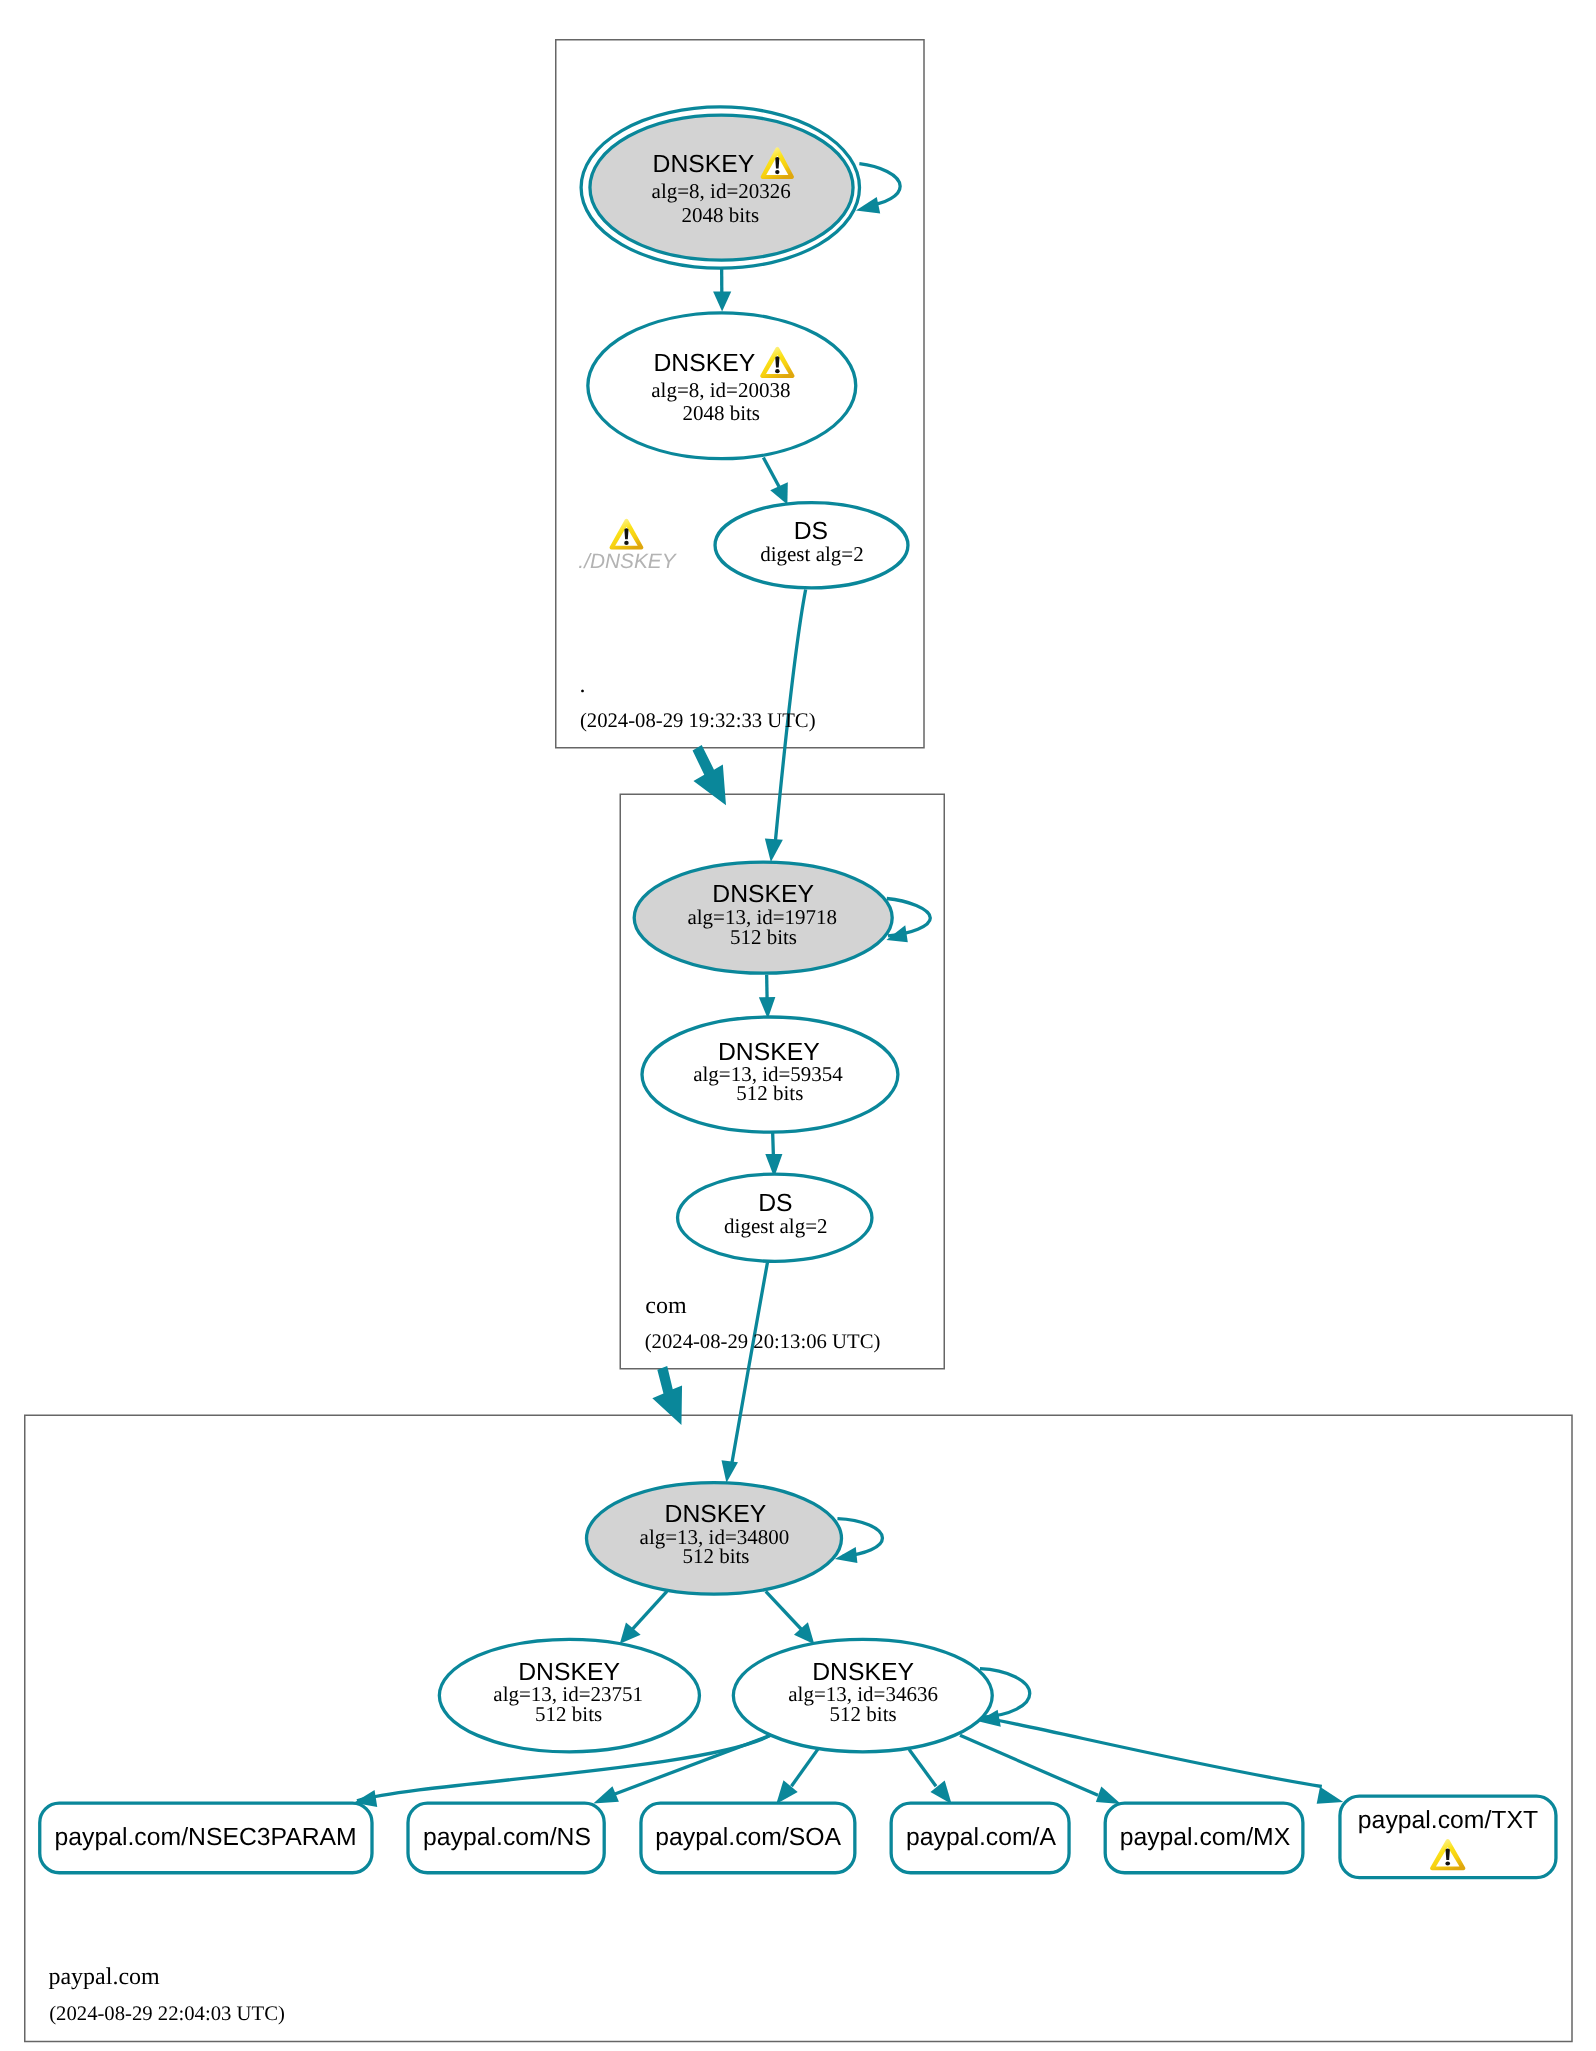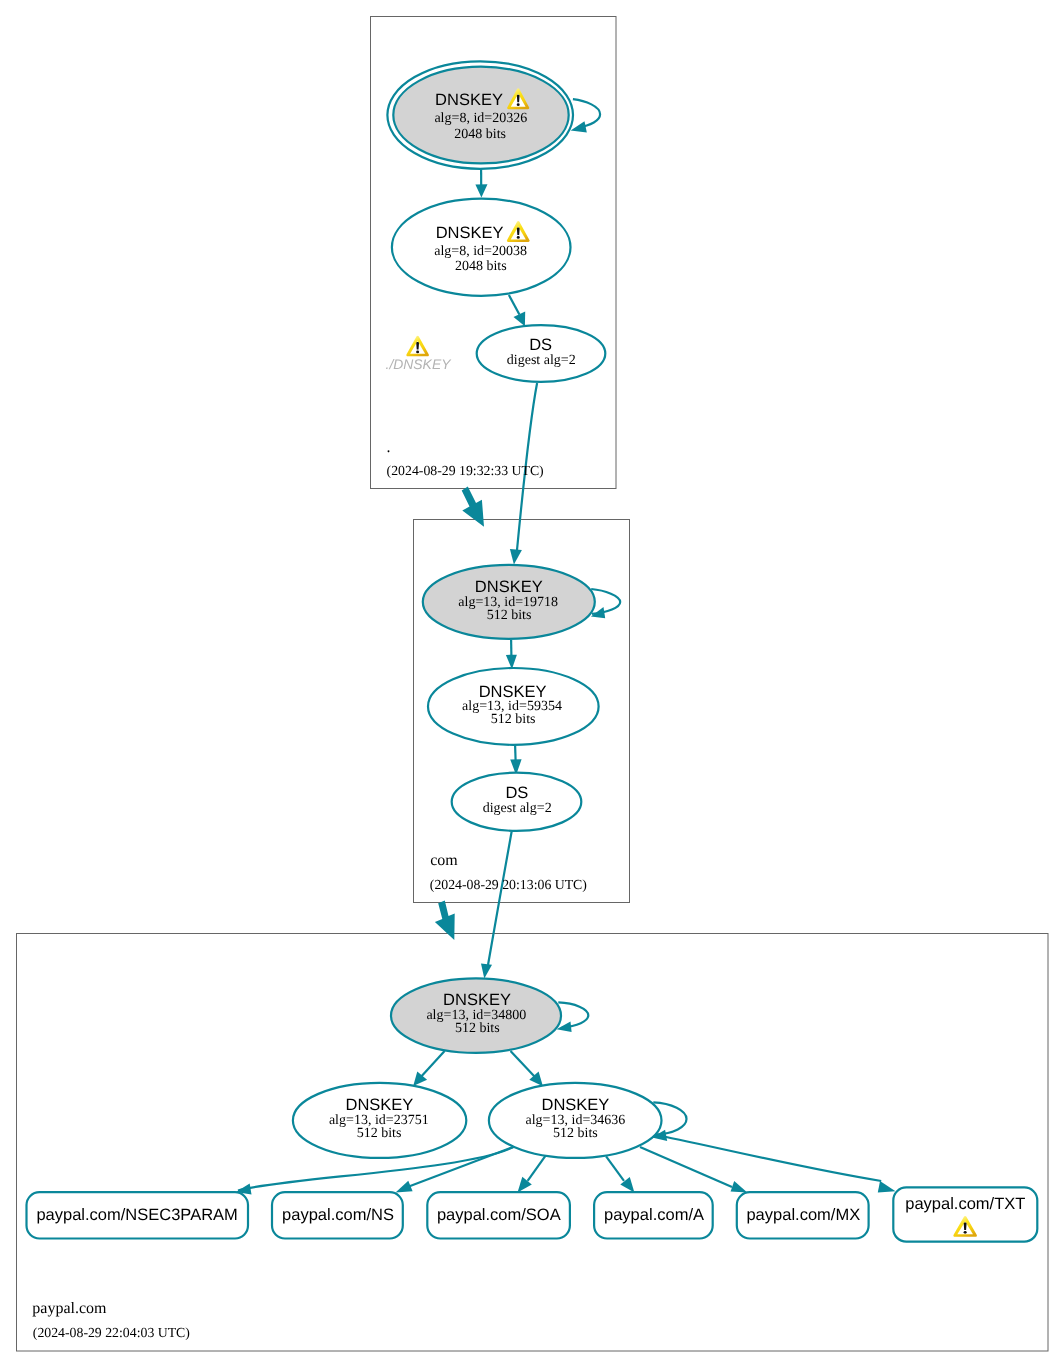--- a/index.html
+++ b/index.html
@@ -1,19 +1,19 @@
 <!DOCTYPE html>
 <html><head>
 <meta charset="utf-8">
 <title>DNSSEC Authentication Chain</title>
 <style>
   html,body{margin:0;padding:0;background:#ffffff;}
   body{width:1064px;height:1367px;overflow:hidden;
        font-family:"Liberation Sans",sans-serif;-webkit-font-smoothing:antialiased;text-rendering:geometricPrecision;}
-  #stage{position:relative;width:1064px;height:1197px;background:#ffffff;}
+  #stage{position:relative;width:1064px;height:1197px;background:#ffffff;margin-top:10px;}
   svg{display:block;shape-rendering:geometricPrecision;}
   .zonebox{fill:none;stroke:#666666;stroke-width:1;}
   .ell{stroke:#0a879a;stroke-width:2.2;}
   .ell-white{fill:#ffffff;}
   .ell-grey{fill:#d3d3d3;}
   .edge{fill:none;stroke:#0a879a;stroke-width:2.2;stroke-linejoin:miter;}
   .ahead{fill:#0a879a;stroke:none;}
   .t-title{font-family:"Liberation Sans",sans-serif;font-size:16.5px;fill:#000000;}
   .t-sub{font-family:"Liberation Serif",serif;font-size:14px;fill:#000000;}
   .t-zone{font-family:"Liberation Serif",serif;font-size:16px;fill:#000000;}

